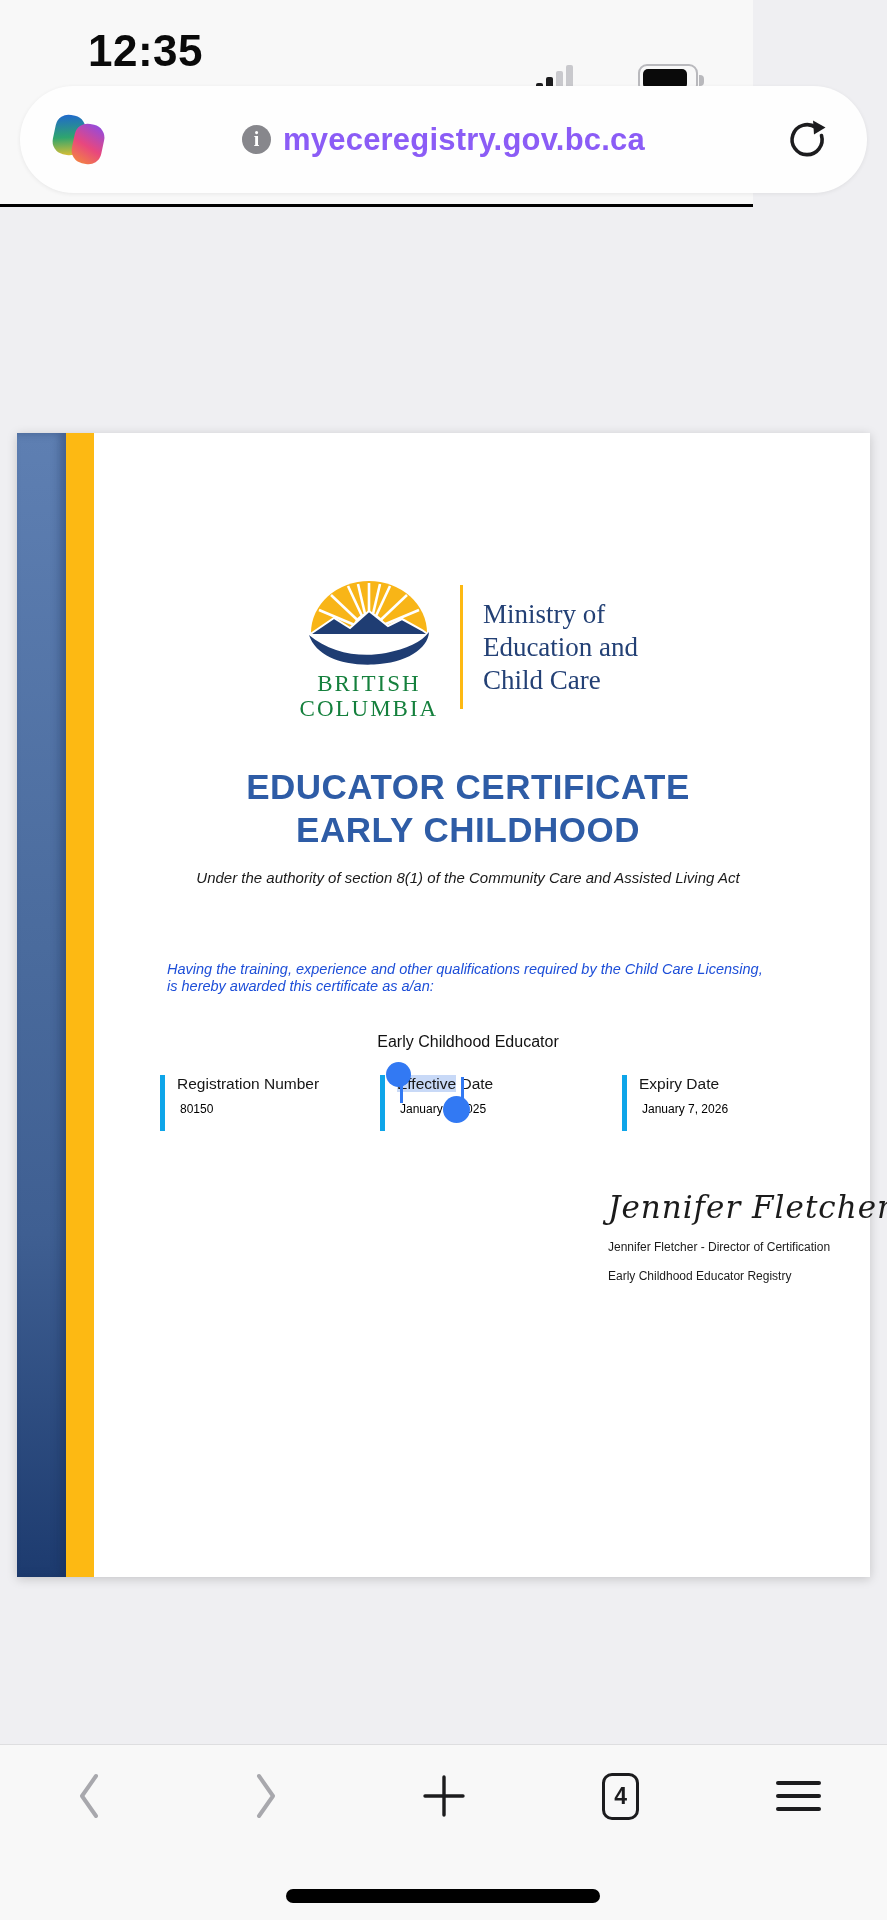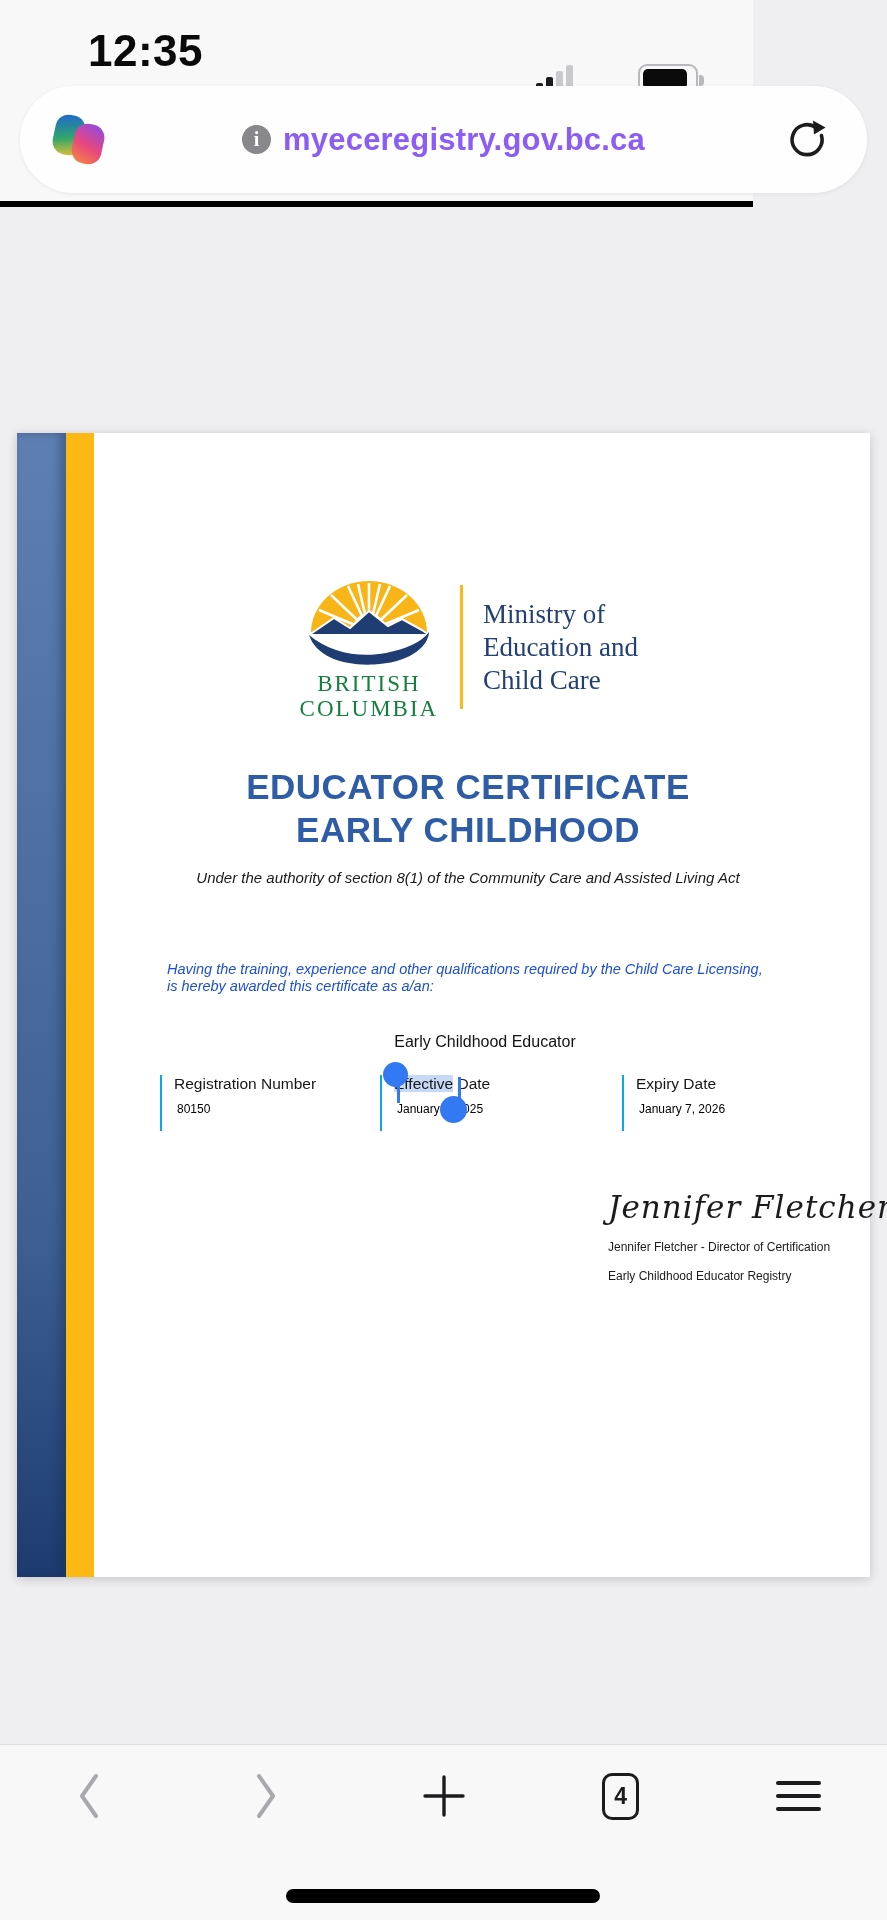--- a/index.html
+++ b/index.html
@@ -2,21 +2,21 @@
 <html><head>
 <meta charset="utf-8">
 <style>
   * { margin:0; padding:0; box-sizing:border-box; }
   html,body { width:887px; height:1920px; }
   body { font-family:"Liberation Sans", sans-serif; background:#EFEFF2; position:relative; overflow:hidden; }
 
   .phone { position:absolute; inset:0; width:887px; height:1920px; }
 
   
-  .header { position:absolute; top:0; left:0; width:753px; height:207px; background:#F8F8F8; border-bottom:6px solid #000000; z-index:5; }
+  .header { position:absolute; top:0; left:0; width:753px; height:207px; background:#F8F8F8; border-bottom:3px solid #000000; z-index:5; }
   .time { position:absolute; left:88px; top:26px; font-size:44px; font-weight:700; color:#0A0A0A; letter-spacing:.5px; }
   .status-right { position:absolute; right:55px; top:40px; display:flex; align-items:center; gap:11px; }
   .network-label { font-size:32px; font-weight:700; color:#0A0A0A;margin-top:40px; }
 
   .cell-bars { display:flex; align-items:flex-end; gap:3px; height:30px; }
   .cell-bars i { display:block; width:7px; border-radius:2px; }
   .cell-bars i:nth-child(1){ height:11px; background:#1C1C1E; }
   .cell-bars i:nth-child(2){ height:17px; background:#1C1C1E; }
   .cell-bars i:nth-child(3){ height:23px; background:#C9C9CD; }
   .cell-bars i:nth-child(4){ height:29px; background:#C9C9CD; }
@@ -53,25 +53,25 @@
   .bc-mark { text-align:center; }
   .bc-name { font-family:"Liberation Serif",serif; color:#15803d; font-size:23px; line-height:25px; letter-spacing:2px; }
   .logo-divider { width:3px; height:124px; background:#FDB913; }
   .ministry { font-family:"Liberation Serif",serif; color:#234075; font-size:27px; line-height:33px; }
 
   
   .cert-title { position:absolute; top:332px; left:0; width:100%; text-align:center; color:#2E5CA6; font-size:35px; font-weight:700; line-height:43px; letter-spacing:.5px; }
   .authority { position:absolute; top:436px; left:0; width:100%; text-align:center; font-style:italic; font-size:15px; color:#1A1A1A; }
   .recipient { position:absolute; top:482px; left:0; width:100%; text-align:center; font-size:20px; font-weight:700; color:#111111; letter-spacing:.5px; }
   .award-text { position:absolute; top:528px; left:72px; width:604px; font-style:italic; font-size:14.5px; line-height:17px; color:#1d4ed8; }
-  .credential { position:absolute; top:600px; left:0; width:100%; text-align:center; font-size:16px; color:#111111;margin-left:17px; }
+  .credential { position:absolute; top:600px; left:0; width:100%; text-align:center; font-size:16px; color:#111111; }
 
   
   .fields { position:absolute; top:642px; left:0; width:100%; height:70px; }
-  .field { position:absolute; top:0; border-left:2px solid #0ea5e9; padding-left:12px; min-height:56px; }
+  .field { position:absolute; top:0; border-left:5px solid #0ea5e9; padding-left:12px; min-height:56px; }
   .field-1 { left:65px; }
   .field-2 { left:285px; }
   .field-3 { left:527px; }
   .field .label { font-size:15.5px; color:#161616; }
   .field .value { font-size:12px; color:#000000; margin-top:9px; padding-left:3px; }
 
   .sel-word { background:rgba(155,185,240,.55); }
   .sel-knob-start { position:absolute; left:1px; top:-13px; width:25px; height:25px; border-radius:50%; background:#3279F3; }
   .sel-stem-start { position:absolute; left:15px; top:6px; width:3px; height:22px; background:#3279F3; }
   .sel-stem-end { position:absolute; left:76px; top:2px; width:3px; height:24px; background:#3279F3; }

